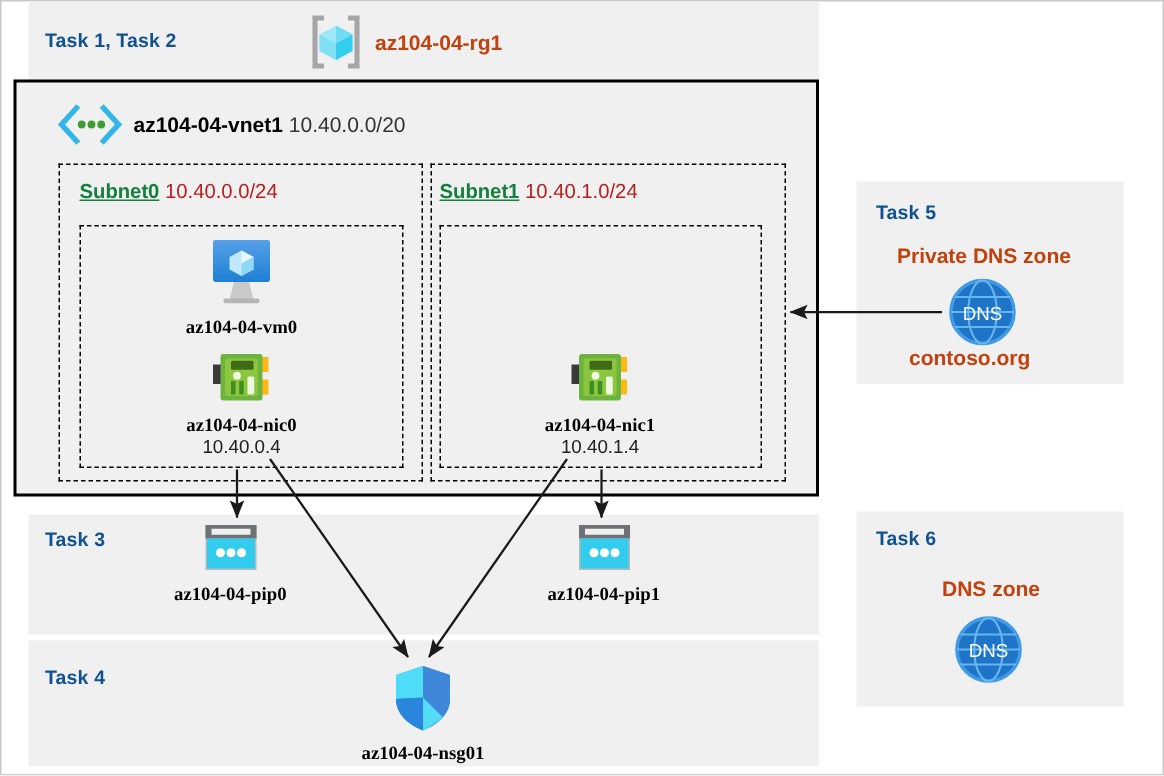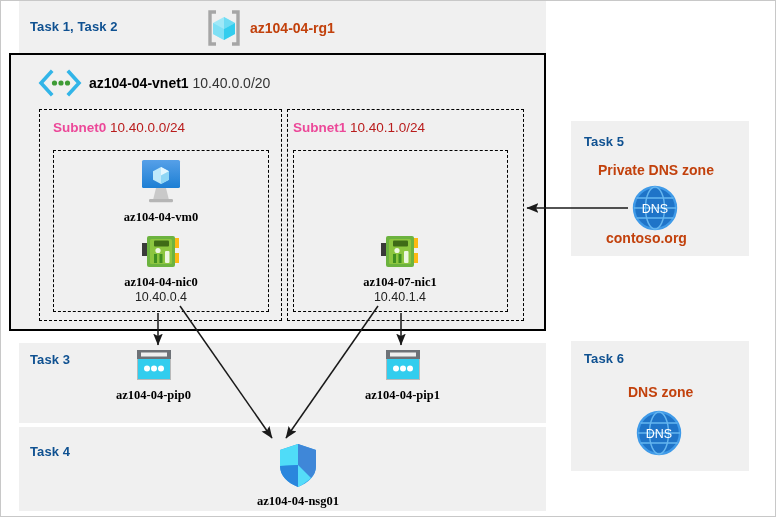--- a/index.html
+++ b/index.html
@@ -17,21 +17,21 @@
               letter-spacing:.1px;white-space:nowrap;}
 
   .hdr-text{position:absolute;font-size:14px;white-space:nowrap;}
   .hdr-text b{color:#000;font-weight:bold;}
   .hdr-text span{color:#333;font-weight:normal;}
 
   .vnet-box{position:absolute;background:#f0f0f0;border:2px solid #000;box-sizing:border-box;}
   .subnet{position:absolute;border:1.6px dashed #000;box-sizing:border-box;background:transparent;}
   .subnet-inner{position:absolute;border:1.4px dashed #000;box-sizing:border-box;}
   .subnet-title{position:absolute;font-size:13.5px;white-space:nowrap;}
-  .subnet-title b{color:#ec4899;font-weight:bold;}
+  .subnet-title b{color:#15803d;font-weight:bold;text-decoration:underline;}
   .subnet-title span{color:#b91c1c;font-weight:normal;}
 
   .node{position:absolute;text-align:center;}
   .node .cap{font-size:12.5px;font-weight:bold;color:#000;white-space:nowrap;line-height:15px;font-family:Liberation Serif, serif;}
   .node .sub{font-size:12.5px;font-weight:normal;color:#222;white-space:nowrap;line-height:15px;}
   .ico{margin:0 auto;}
 
   .ttl{position:absolute;font-size:14px;font-weight:bold;color:#c2410c;white-space:nowrap;}
 
   svg.wires{position:absolute;left:0;top:0;width:776px;height:517px;pointer-events:none;}
@@ -137,21 +137,21 @@
         <rect x="36" y="20" width="6" height="10" fill="#fdb913"></rect>
         <rect x="10" y="3" width="28" height="31" rx="2" fill="#6cb33f"></rect>
         <rect x="13" y="6" width="22" height="25" rx="1.5" fill="#8cc63f"></rect>
         <rect x="17" y="7.5" width="15" height="6" rx="1" fill="#3f6b16"></rect>
         <circle cx="21" cy="17.5" r="2.6" fill="#eef7e2"></circle>
         <rect x="17" y="21" width="3" height="9" fill="#3f8f20"></rect>
         <rect x="22.5" y="21" width="3" height="9" fill="#3f8f20"></rect>
         <rect x="28" y="18" width="4.5" height="12" rx="1" fill="#eef7e2"></rect>
       </svg>
     </div>
-    <div class="cap">az104-07-nic1</div>
+    <div class="cap">az104-04-nic1</div>
     <div class="sub">10.40.1.4</div>
   </div>
 
   <div class="panel" style="left:18px;top:342px;width:527px;height:80px;"></div>
   <div class="task-label" style="left:29px;top:351px;">Task 3</div>
 
   <div class="node" style="left:95px;top:347px;width:115px;">
     <div class="ico">
       <svg width="46" height="36" viewBox="0 0 46 36">
         <rect x="6" y="2" width="34" height="30" fill="#b9b9b9"></rect>
@@ -177,21 +177,21 @@
         <circle cx="23" cy="20.5" r="3" fill="#ffffff"></circle>
         <circle cx="30" cy="20.5" r="3" fill="#ffffff"></circle>
       </svg>
     </div>
     <div class="cap">az104-04-pip1</div>
   </div>
 
   <div class="panel" style="left:18px;top:426px;width:527px;height:84px;"></div>
   <div class="task-label" style="left:29px;top:443px;">Task 4</div>
 
-  <div class="node" style="left:237px;top:441px;width:120px;">
+  <div class="node" style="left:221px;top:441px;width:120px;">
     <div class="ico">
       <svg width="44" height="48" viewBox="0 0 44 48">
         <path d="M22 2 L40 8 L40 24 C40 34 32 41 22 45 C12 41 4 34 4 24 L4 8 Z" fill="#2f9ae8"></path>
         <path d="M22 2 L40 8 L40 24 C40 29 38 33 35 36 L22 23 Z" fill="#3f87d8"></path>
         <path d="M22 2 L4 8 L4 24 L22 23 Z" fill="#4fdcf8"></path>
         <path d="M22 23 L4 24 C4 34 12 41 22 45 Z" fill="#2a86dd"></path>
         <path d="M22 23 L35 36 C29 41.5 24 44 22 45 Z" fill="#55dcf9"></path>
       </svg>
     </div>
     <div class="cap">az104-04-nsg01</div>

